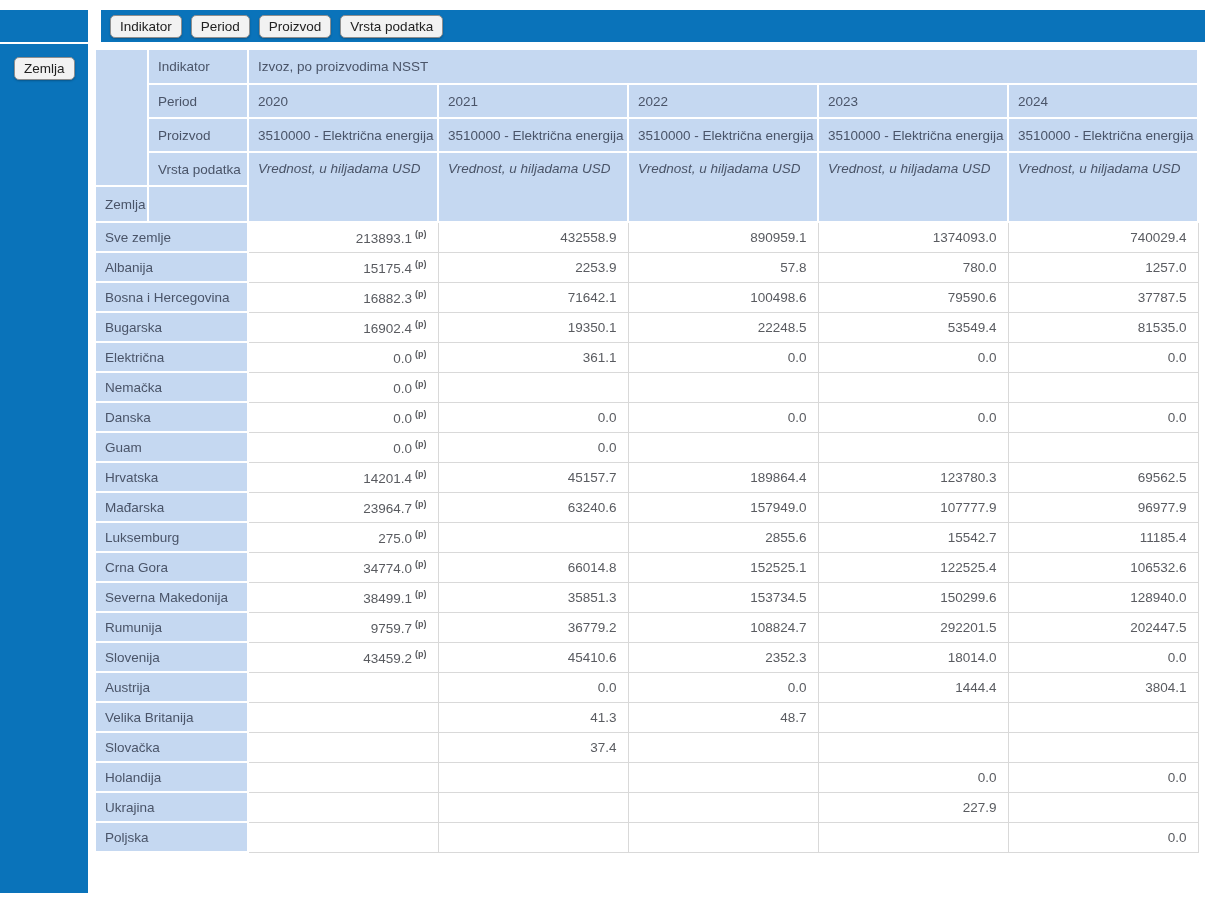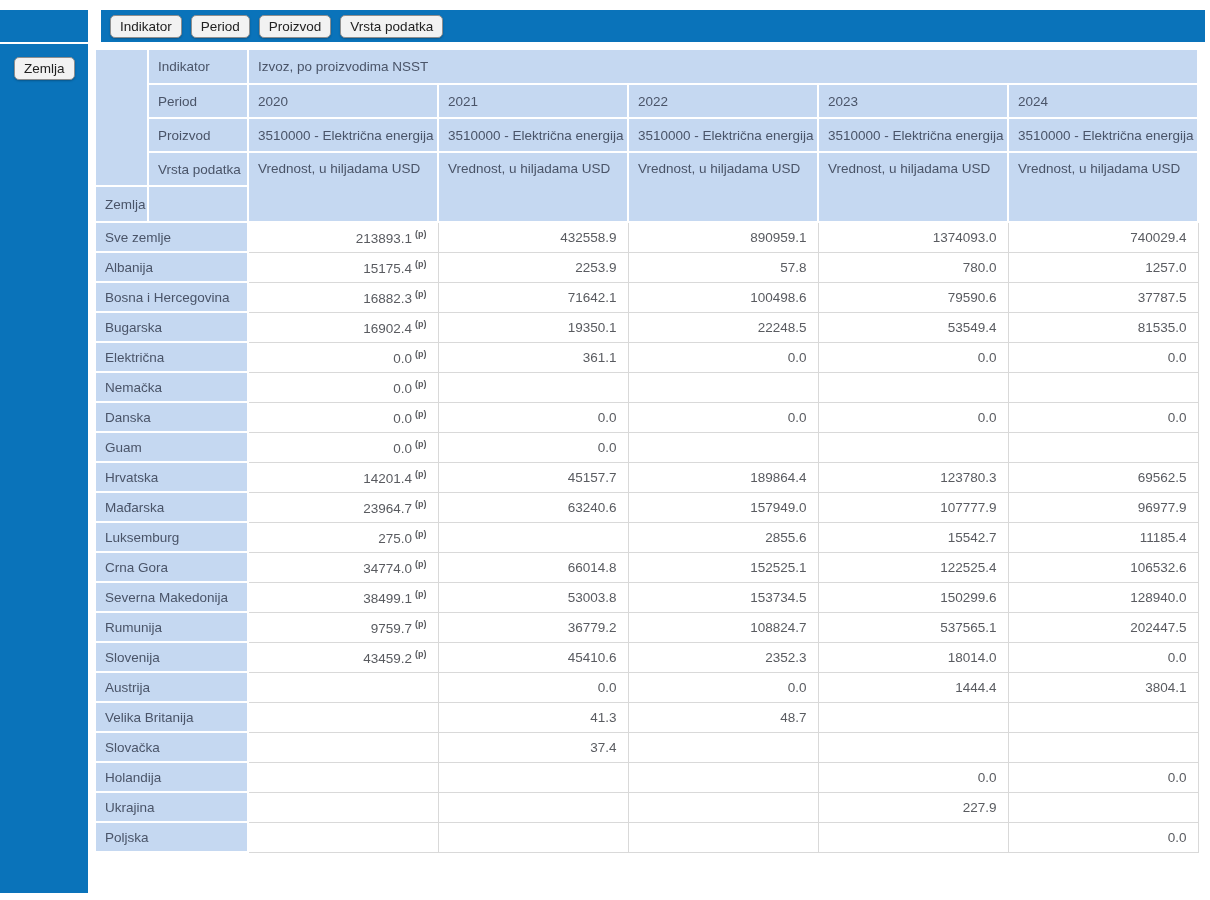--- a/index.html
+++ b/index.html
@@ -20,21 +20,21 @@
     padding:3px 9px;box-shadow:0 1px 2px rgba(0,0,0,0.25);cursor:pointer;white-space:nowrap;
   }
   .tablewrap{position:absolute;left:96px;top:50px;}
   table{border-collapse:collapse;table-layout:fixed;}
   td{box-sizing:border-box;}
   td.h{
     background:var(--header-cell);border-right:2px solid #fff;border-bottom:2px solid #fff;
     color:var(--header-text);font-size:13.5px;padding-left:9px;white-space:nowrap;overflow:hidden;
     vertical-align:middle;
   }
-  td.vtop{vertical-align:top;padding-top:8px;}
+  td.vtop{vertical-align:top;padding-top:8px;font-style:italic;}
   td.data{
     background:#fff;border-right:1px solid var(--grid-line);border-bottom:1px solid var(--grid-line);
     color:var(--value-text);font-size:13.5px;text-align:right;padding-right:11px;height:30px;
     white-space:nowrap;vertical-align:middle;
   }
   tr.hr td{height:34px;}
   tr.hr5 td{height:36px;}
   sup.flag{font-size:9px;font-weight:700;margin-left:3px;}
 </style>
 </head>
@@ -190,31 +190,31 @@
           <td class="h" colspan="2">Crna Gora</td>
           <td class="data">34774.0<sup class="flag">(p)</sup></td>
           <td class="data">66014.8</td>
           <td class="data">152525.1</td>
           <td class="data">122525.4</td>
           <td class="data">106532.6</td>
         </tr>
         <tr>
           <td class="h" colspan="2">Severna Makedonija</td>
           <td class="data">38499.1<sup class="flag">(p)</sup></td>
-          <td class="data">53003.8</td>
+          <td class="data">35851.3</td>
           <td class="data">153734.5</td>
           <td class="data">150299.6</td>
           <td class="data">128940.0</td>
         </tr>
         <tr>
           <td class="h" colspan="2">Rumunija</td>
           <td class="data">9759.7<sup class="flag">(p)</sup></td>
           <td class="data">36779.2</td>
           <td class="data">108824.7</td>
-          <td class="data">537565.1</td>
+          <td class="data">292201.5</td>
           <td class="data">202447.5</td>
         </tr>
         <tr>
           <td class="h" colspan="2">Slovenija</td>
           <td class="data">43459.2<sup class="flag">(p)</sup></td>
           <td class="data">45410.6</td>
           <td class="data">2352.3</td>
           <td class="data">18014.0</td>
           <td class="data">0.0</td>
         </tr>

